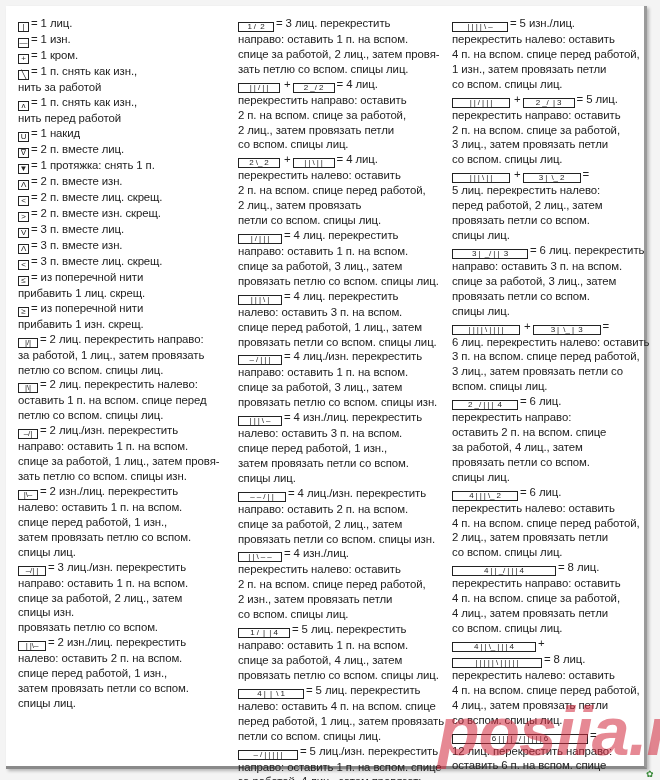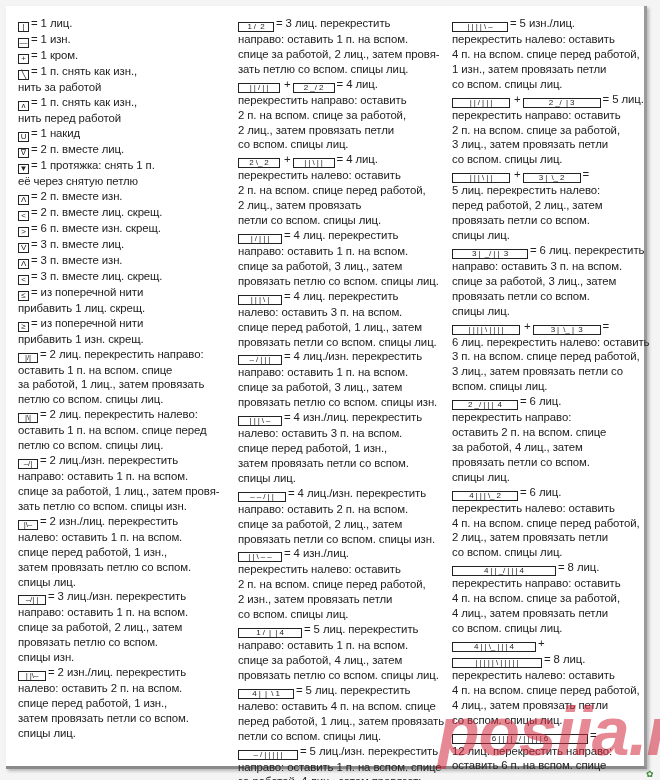--- a/index.html
+++ b/index.html
@@ -55,51 +55,49 @@
       <span class="line">нить перед работой</span>
     </div>
     <div class="entry">
       <span class="line"><span class="sym" style="width:11px"><span class="g">U</span></span><span>= 1 накид</span></span>
     </div>
     <div class="entry">
       <span class="line"><span class="sym" style="width:11px"><span class="g">∇</span></span><span>= 2 п. вместе лиц.</span></span>
     </div>
     <div class="entry">
       <span class="line"><span class="sym" style="width:11px"><span class="g">▼</span></span><span>= 1 протяжка: снять 1 п.</span></span>
-      <span class="line">её через снятую петлю</span>
     </div>
     <div class="entry">
       <span class="line"><span class="sym" style="width:11px"><span class="g">Λ</span></span><span>= 2 п. вместе изн.</span></span>
     </div>
     <div class="entry">
       <span class="line"><span class="sym" style="width:11px"><span class="g">&lt;</span></span><span>= 2 п. вместе лиц. скрещ.</span></span>
     </div>
     <div class="entry">
-      <span class="line"><span class="sym" style="width:11px"><span class="g">&gt;</span></span><span>= 6 п. вместе изн. скрещ.</span></span>
+      <span class="line"><span class="sym" style="width:11px"><span class="g">&gt;</span></span><span>= 2 п. вместе изн. скрещ.</span></span>
     </div>
     <div class="entry">
       <span class="line"><span class="sym" style="width:11px"><span class="g">V</span></span><span>= 3 п. вместе лиц.</span></span>
     </div>
     <div class="entry">
       <span class="line"><span class="sym" style="width:11px"><span class="g">Λ</span></span><span>= 3 п. вместе изн.</span></span>
     </div>
     <div class="entry">
       <span class="line"><span class="sym" style="width:11px"><span class="g">&lt;</span></span><span>= 3 п. вместе лиц. скрещ.</span></span>
     </div>
     <div class="entry">
       <span class="line"><span class="sym" style="width:11px"><span class="g">≤</span></span><span>= из поперечной нити</span></span>
       <span class="line">прибавить 1 лиц. скрещ.</span>
     </div>
     <div class="entry">
       <span class="line"><span class="sym" style="width:11px"><span class="g">≥</span></span><span>= из поперечной нити</span></span>
       <span class="line">прибавить 1 изн. скрещ.</span>
     </div>
     <div class="entry">
       <span class="line"><span class="sym" style="width:20px"><span class="g">|/|</span></span><span>= 2 лиц. перекрестить направо:</span></span>
-      <span class="line">оставить 1 п. на вспом. спице</span>
       <span class="line">за работой, 1 лиц., затем провязать</span>
       <span class="line">петлю со вспом. спицы лиц.</span>
     </div>
     <div class="entry">
       <span class="line"><span class="sym" style="width:20px"><span class="g">|\|</span></span><span>= 2 лиц. перекрестить налево:</span></span>
       <span class="line">оставить 1 п. на вспом. спице перед</span>
       <span class="line">петлю со вспом. спицы лиц.</span>
     </div>
     <div class="entry">
       <span class="line"><span class="sym" style="width:20px"><span class="g">–/|</span></span><span>= 2 лиц./изн. перекрестить</span></span>
@@ -111,22 +109,22 @@
       <span class="line"><span class="sym" style="width:20px"><span class="g">|\–</span></span><span>= 2 изн./лиц. перекрестить</span></span>
       <span class="line">налево: оставить 1 п. на вспом.</span>
       <span class="line">спице перед работой, 1 изн.,</span>
       <span class="line">затем провязать петлю со вспом.</span>
       <span class="line">спицы лиц.</span>
     </div>
     <div class="entry">
       <span class="line"><span class="sym" style="width:28px"><span class="g">–/| |</span></span><span>= 3 лиц./изн. перекрестить</span></span>
       <span class="line">направо: оставить 1 п. на вспом.</span>
       <span class="line">спице за работой, 2 лиц., затем</span>
+      <span class="line">спицы изн.</span>
       <span class="line">провязать петлю со вспом.</span>
-      <span class="line">спицы изн.</span>
     </div>
     <div class="entry">
       <span class="line"><span class="sym" style="width:28px"><span class="g">| |\–</span></span><span>= 2 изн./лиц. перекрестить</span></span>
       <span class="line">налево: оставить 2 п. на вспом.</span>
       <span class="line">спице перед работой, 1 изн.,</span>
       <span class="line">затем провязать петли со вспом.</span>
       <span class="line">спицы лиц.</span>
     </div>
   </div>
 
@@ -183,27 +181,27 @@
       <span class="line">провязать петли со вспом. спицы изн.</span>
     </div>
     <div class="entry">
       <span class="line"><span class="sym" style="width:44px"><span class="g">| | \ – –</span></span><span>= 4 изн./лиц.</span></span>
       <span class="line">перекрестить налево: оставить</span>
       <span class="line">2 п. на вспом. спице перед работой,</span>
       <span class="line">2 изн., затем провязать петли</span>
       <span class="line">со вспом. спицы лиц.</span>
     </div>
     <div class="entry">
-      <span class="line"><span class="sym" style="width:64px"><span class="g">1 /&nbsp;&nbsp;|&nbsp;&nbsp;| 4</span></span><span>= 5 лиц. перекрестить</span></span>
+      <span class="line"><span class="sym" style="width:52px"><span class="g">1 /&nbsp;&nbsp;|&nbsp;&nbsp;| 4</span></span><span>= 5 лиц. перекрестить</span></span>
       <span class="line">направо: оставить 1 п. на вспом.</span>
       <span class="line">спице за работой, 4 лиц., затем</span>
       <span class="line">провязать петлю со вспом. спицы лиц.</span>
     </div>
     <div class="entry">
-      <span class="line"><span class="sym" style="width:56px"><span class="g">4 |&nbsp;&nbsp;|&nbsp;&nbsp;\ 1</span></span><span>= 5 лиц. перекрестить</span></span>
+      <span class="line"><span class="sym" style="width:66px"><span class="g">4 |&nbsp;&nbsp;|&nbsp;&nbsp;\ 1</span></span><span>= 5 лиц. перекрестить</span></span>
       <span class="line">налево: оставить 4 п. на вспом. спице</span>
       <span class="line">перед работой, 1 лиц., затем провязать</span>
       <span class="line">петли со вспом. спицы лиц.</span>
     </div>
     <div class="entry">
       <span class="line"><span class="sym" style="width:60px"><span class="g">– / | | | | |</span></span><span>= 5 лиц./изн. перекрестить</span></span>
       <span class="line">направо: оставить 1 п. на вспом. спице</span>
       <span class="line">за работой, 4 лиц., затем провязать</span>
 
     </div>
@@ -211,21 +209,21 @@
 
   <div class="col col3">
     <div class="entry">
       <span class="line"><span class="sym" style="width:56px"><span class="g">| | | | \ –</span></span><span>= 5 изн./лиц.</span></span>
       <span class="line">перекрестить налево: оставить</span>
       <span class="line">4 п. на вспом. спице перед работой,</span>
       <span class="line">1 изн., затем провязать петли</span>
       <span class="line">со вспом. спицы лиц.</span>
     </div>
     <div class="entry">
-      <span class="line"><span class="sym" style="width:58px"><span class="g">| | / | | |</span></span><span class="plus">+</span><span class="sym" style="width:78px"><span class="g">2 _/&nbsp; | 3</span></span><span>= 5 лиц.</span></span>
+      <span class="line"><span class="sym" style="width:58px"><span class="g">| | / | | |</span></span><span class="plus">+</span><span class="sym" style="width:52px"><span class="g">2 _/&nbsp; | 3</span></span><span>= 5 лиц.</span></span>
       <span class="line">перекрестить направо: оставить</span>
       <span class="line">2 п. на вспом. спице за работой,</span>
       <span class="line">3 лиц., затем провязать петли</span>
       <span class="line">со вспом. спицы лиц.</span>
     </div>
     <div class="entry">
       <span class="line"><span class="sym" style="width:58px"><span class="g">| | | \ | |</span></span><span class="plus">+</span><span class="sym" style="width:58px"><span class="g">3 |&nbsp; \_ 2</span></span><span>=</span></span>
       <span class="line">5 лиц. перекрестить налево:</span>
       <span class="line">перед работой, 2 лиц., затем</span>
       <span class="line">провязать петли со вспом.</span>

